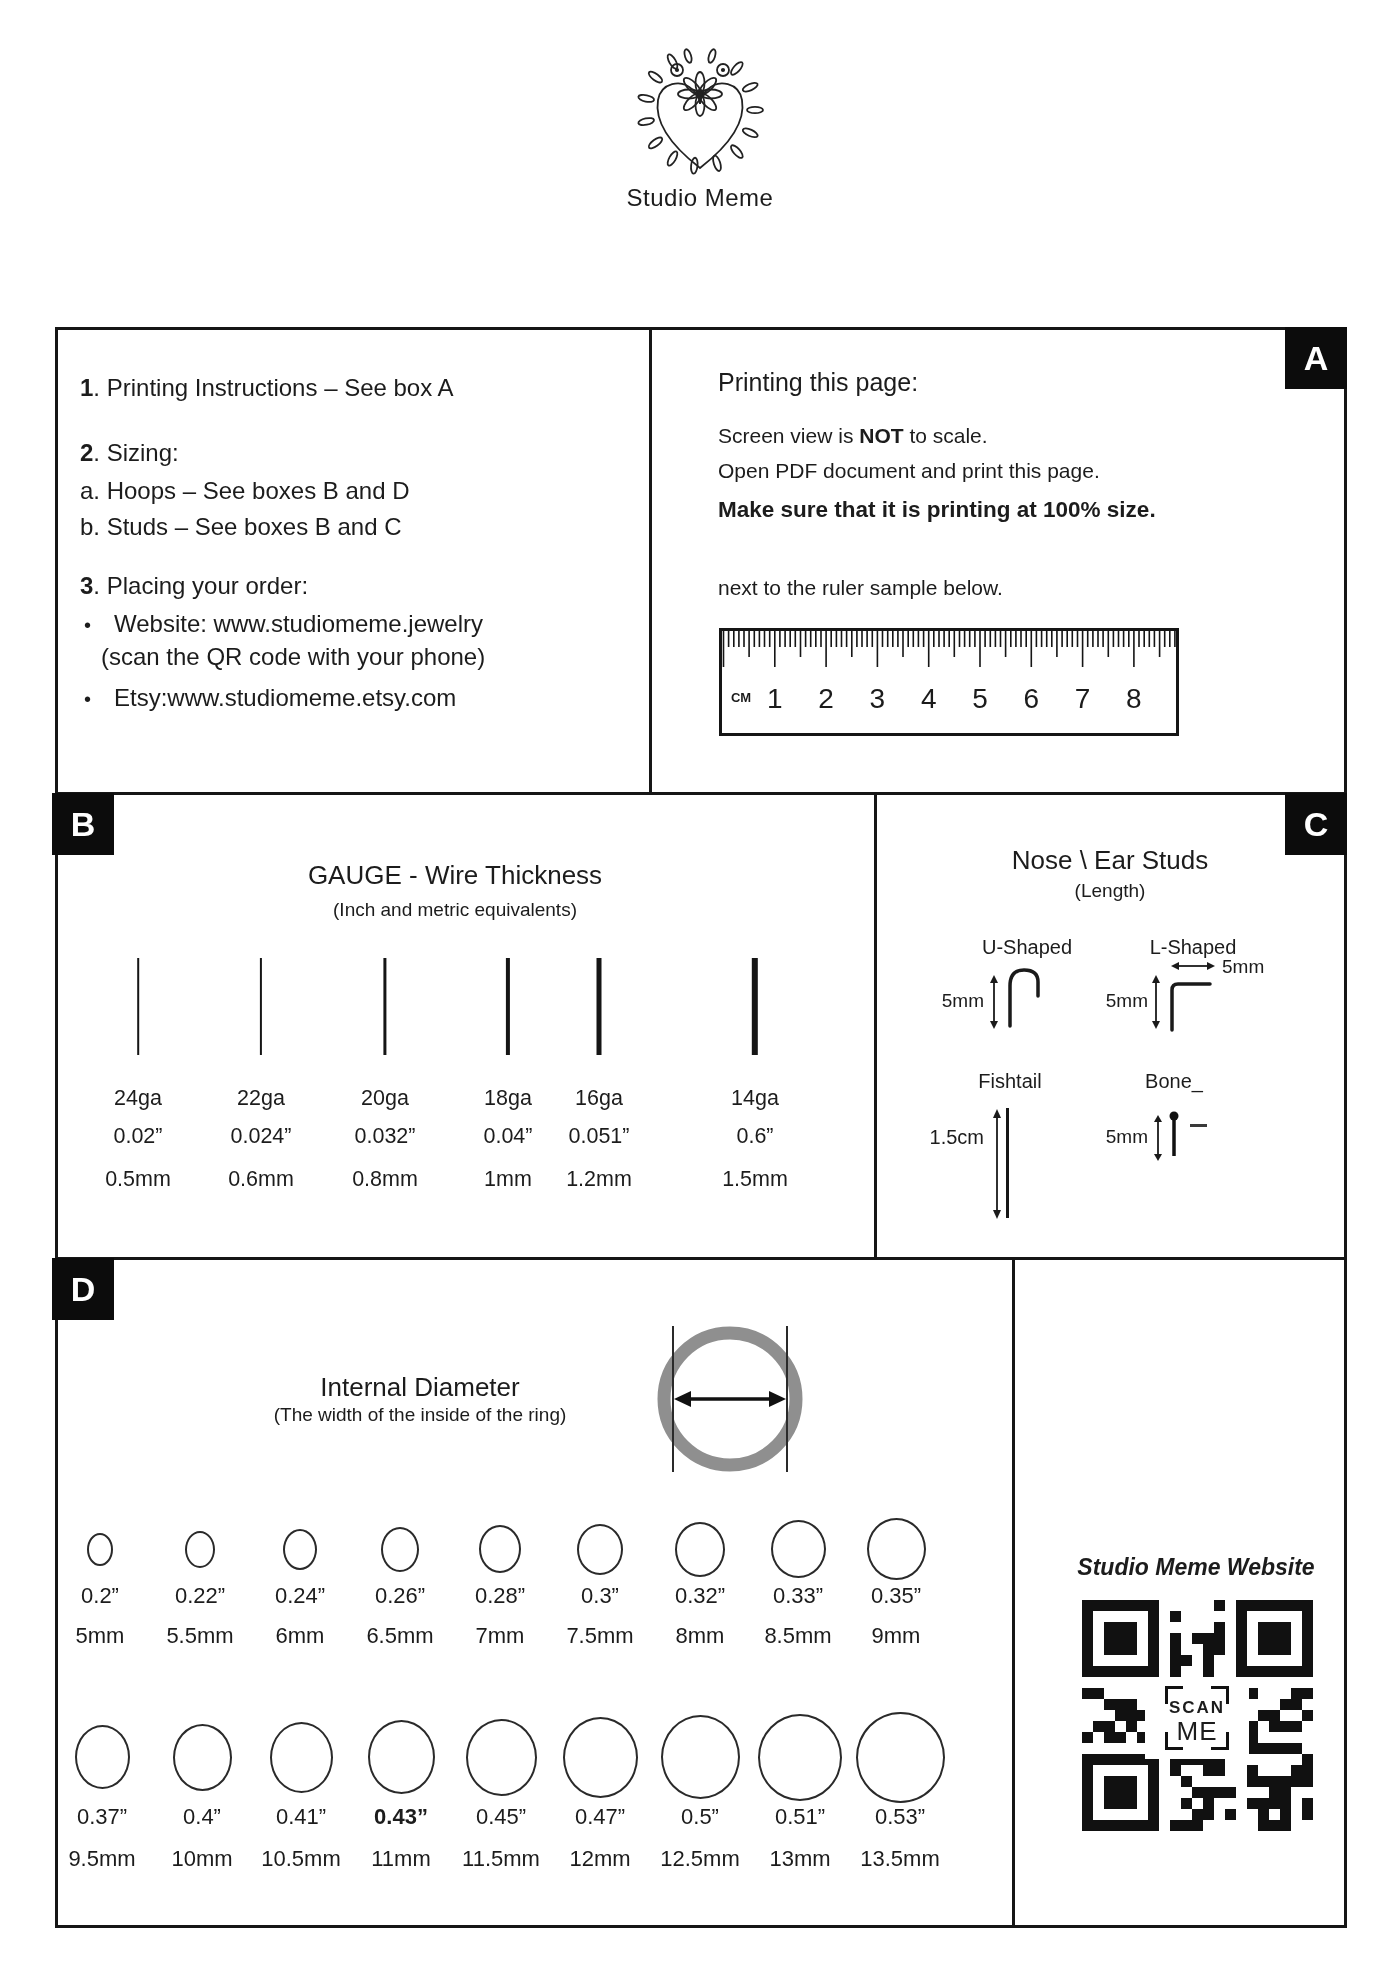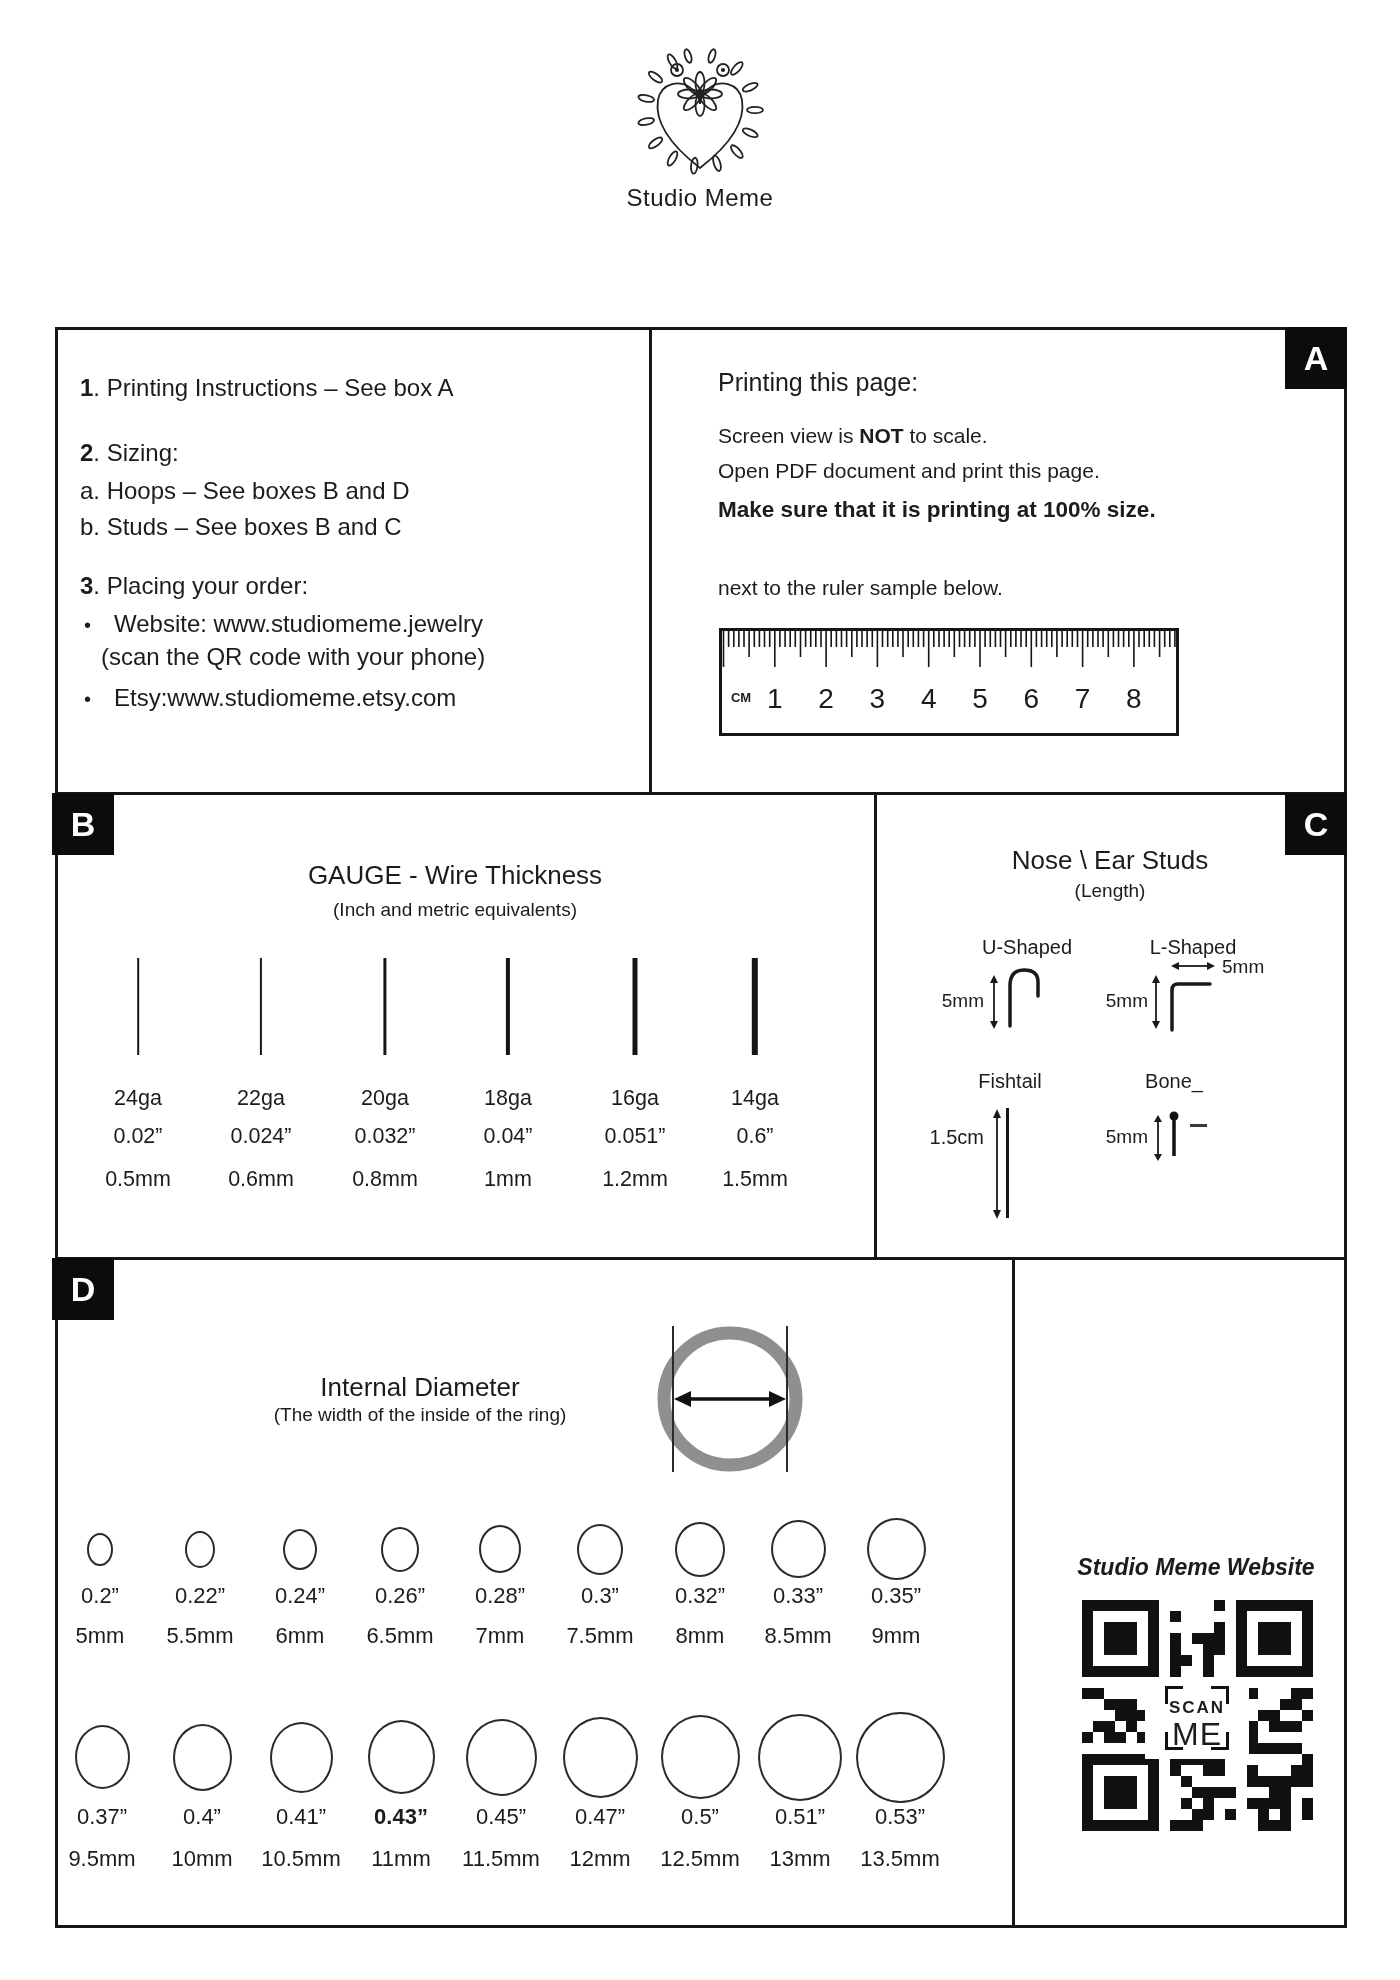--- a/index.html
+++ b/index.html
@@ -33,21 +33,21 @@
   .dlabel{position:absolute;width:116px;text-align:center;font-size:22px;}
   .qr-title{font-size:23px;font-weight:700;}
   .scan-overlay{position:absolute;left:1145px;top:1677px;width:104px;height:82px;background:#fff;}
   .bracket-box{position:absolute;left:1165px;top:1686px;width:64px;height:64px;}
   .bk{position:absolute;width:15px;height:15px;border:0 solid #111;}
   .bk-tl{left:0;top:0;border-left-width:3px;border-top-width:3px;}
   .bk-tr{right:0;top:0;border-right-width:3px;border-top-width:3px;}
   .bk-bl{left:0;bottom:0;border-left-width:3px;border-bottom-width:3px;}
   .bk-br{right:0;bottom:0;border-right-width:3px;border-bottom-width:3px;}
   .scan1{font-size:17px;font-weight:700;letter-spacing:2px;}
-  .scan2{font-size:32px;letter-spacing:1px;}
+  .scan2{font-size:26px;letter-spacing:1px;}
   svg{position:absolute;overflow:visible;}
 </style>
 </head>
 <body>
 
 <div id="page">
 
   <svg id="logo" style="left:637px;top:44px;" width="126" height="132" viewBox="0 0 126 132">
     <g fill="none" stroke="#222" stroke-width="1.8">
       <path d="M63,124 C36,103 17,80 21,56 C24,39 44,34 56,46 C60,50 63,55 63,60 C63,55 66,50 70,46 C82,34 102,39 105,56 C109,80 90,103 63,124 Z"></path>
@@ -164,21 +164,21 @@
         <div class="glabel g1">20ga</div>
         <div class="glabel g2">0.032”</div>
         <div class="glabel g3">0.8mm</div>
       </div>
       <div class="gcol" style="left: 448px;">
         <div class="gline" style="width: 4.2px;"></div>
         <div class="glabel g1">18ga</div>
         <div class="glabel g2">0.04”</div>
         <div class="glabel g3">1mm</div>
       </div>
-      <div class="gcol" style="left: 575px;">
+      <div class="gcol" style="left: 539px;">
         <div class="gline" style="width: 5px;"></div>
         <div class="glabel g1">16ga</div>
         <div class="glabel g2">0.051”</div>
         <div class="glabel g3">1.2mm</div>
       </div>
       <div class="gcol" style="left: 695px;">
         <div class="gline" style="width: 6.4px;"></div>
         <div class="glabel g1">14ga</div>
         <div class="glabel g2">0.6”</div>
         <div class="glabel g3">1.5mm</div>

